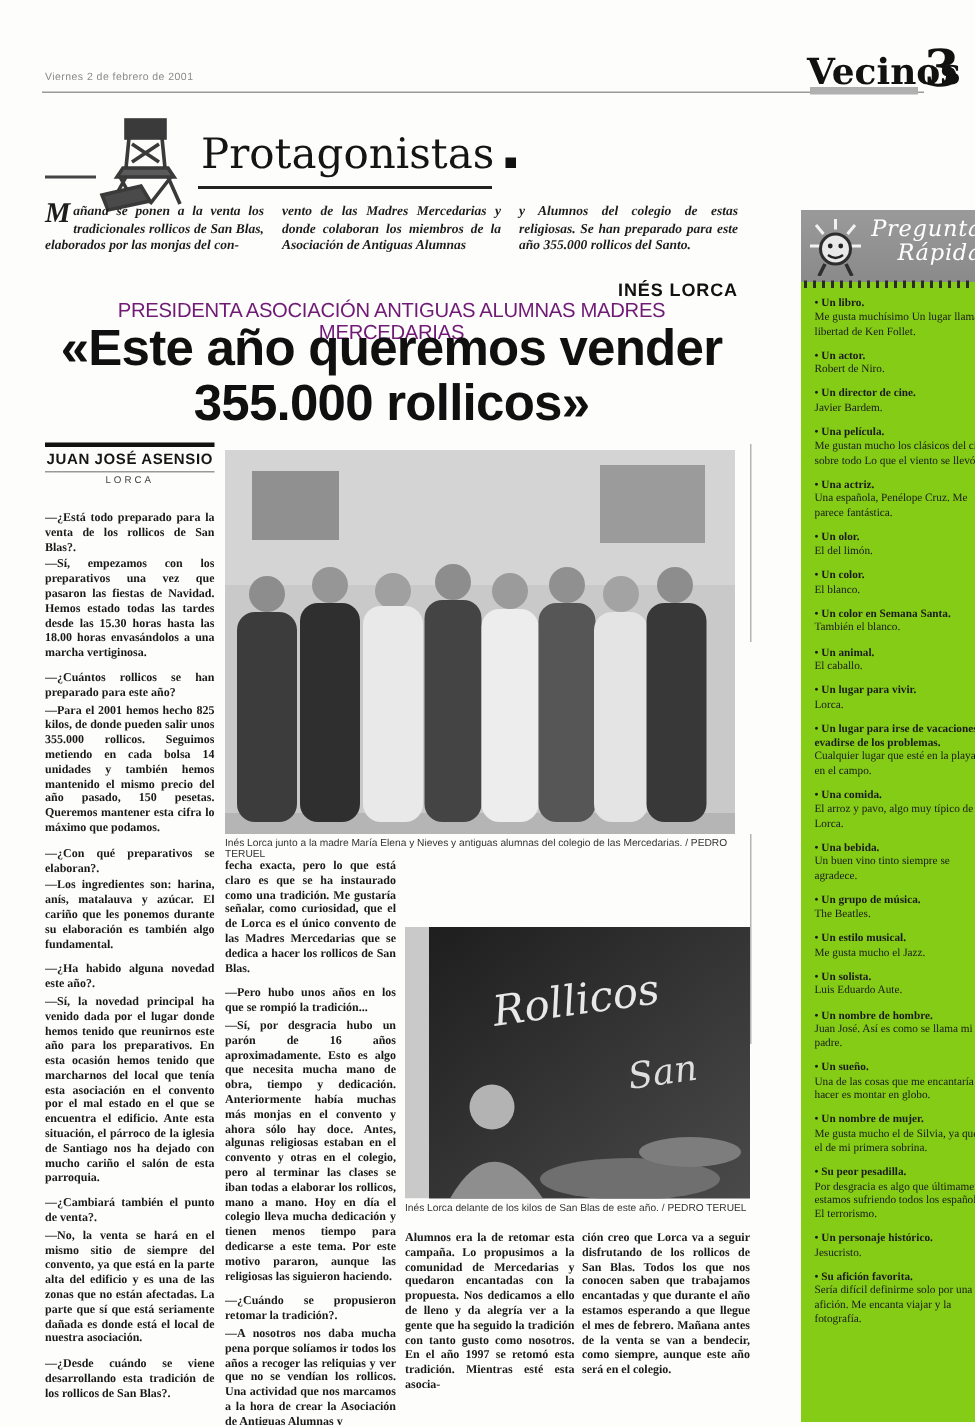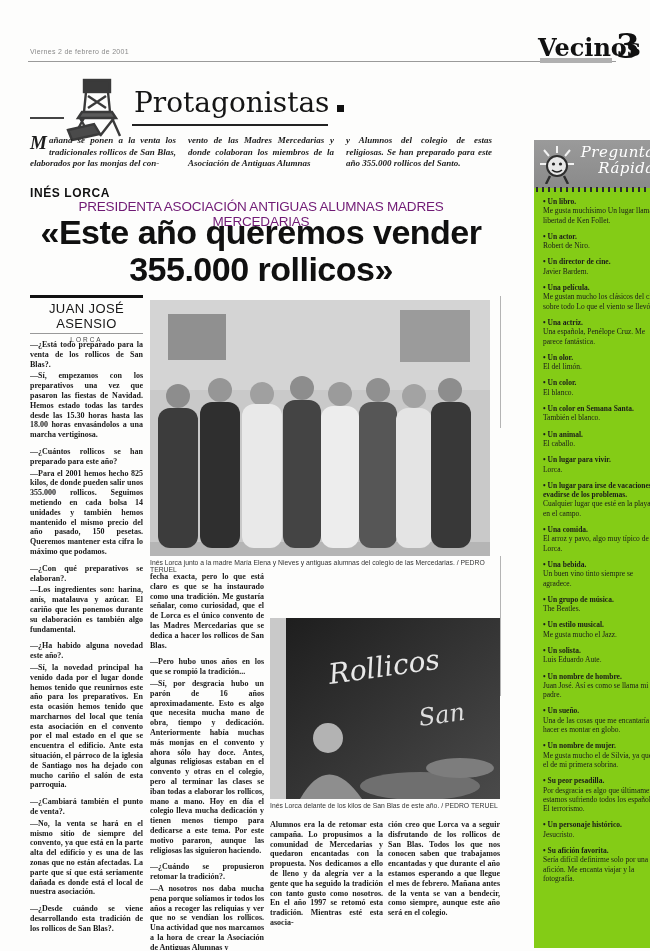--- a/index.html
+++ b/index.html
@@ -20,31 +20,31 @@
   .sec-title{left:134px;top:86px;font:28px "DejaVu Serif",serif;color:#151515;}
   .sec-title .sq{display:inline-block;width:7px;height:7px;background:#111;margin-left:8px;}
   .sec-underline{left:132px;top:124px;width:196px;height:2px;background:#222;}
 
   
   .lead{left:30px;top:135px;width:462px;display:flex;gap:12px;}
   .lead-col{width:146px;font:bold italic 9px/11.5px "Liberation Serif",serif;text-align:justify;color:#1d1d1d;}
   .dropcap{float:left;font:bold italic 19px/16px "Liberation Serif",serif;margin:0 2px 0 0;}
 
   
-  .kicker{left:30px;top:186px;width:462px;text-align:left;
+  .kicker{left:30px;top:186px;width:462px;text-align:right;
           font:bold 12px "Liberation Sans",sans-serif;letter-spacing:.6px;color:#111;}
   .subkicker{left:30px;top:199px;width:462px;text-align:center;
           font:13.5px "Liberation Sans",sans-serif;letter-spacing:-0.2px;color:#701a75;}
   .headline{left:30px;top:214px;width:462px;text-align:center;
           font:bold 34px/37px "Liberation Sans",sans-serif;letter-spacing:-0.5px;color:#101010;}
 
   
   .byline{left:30px;top:295px;width:113px;text-align:center;font-family:"Liberation Sans",sans-serif;}
   .byline .bar{height:3px;background:#111;}
-  .byline .author{font-weight:normal;font-size:13px;letter-spacing:.4px;padding:3px 0 2px;}
+  .byline .author{font-weight:bold;font-size:10px;letter-spacing:.4px;padding:3px 0 2px;}
   .byline .thin{height:1px;background:#999;}
   .byline .place{font-size:6.5px;letter-spacing:2px;color:#444;padding:2px 0;}
 
   
   .col{font:8px/9.8px "Liberation Serif",serif;text-align:justify;overflow:hidden;color:#1a1a1a;}
   .col p{margin:0 0 2px;font-weight:bold;}
   .col p.q{font-weight:bold;margin-top:7px;}
   #col1{left:30px;top:333px;width:113px;height:604px;}
   #col2{left:150px;top:572px;width:114px;height:378px;}
   #col3{left:270px;top:820px;width:113px;height:128px;}

